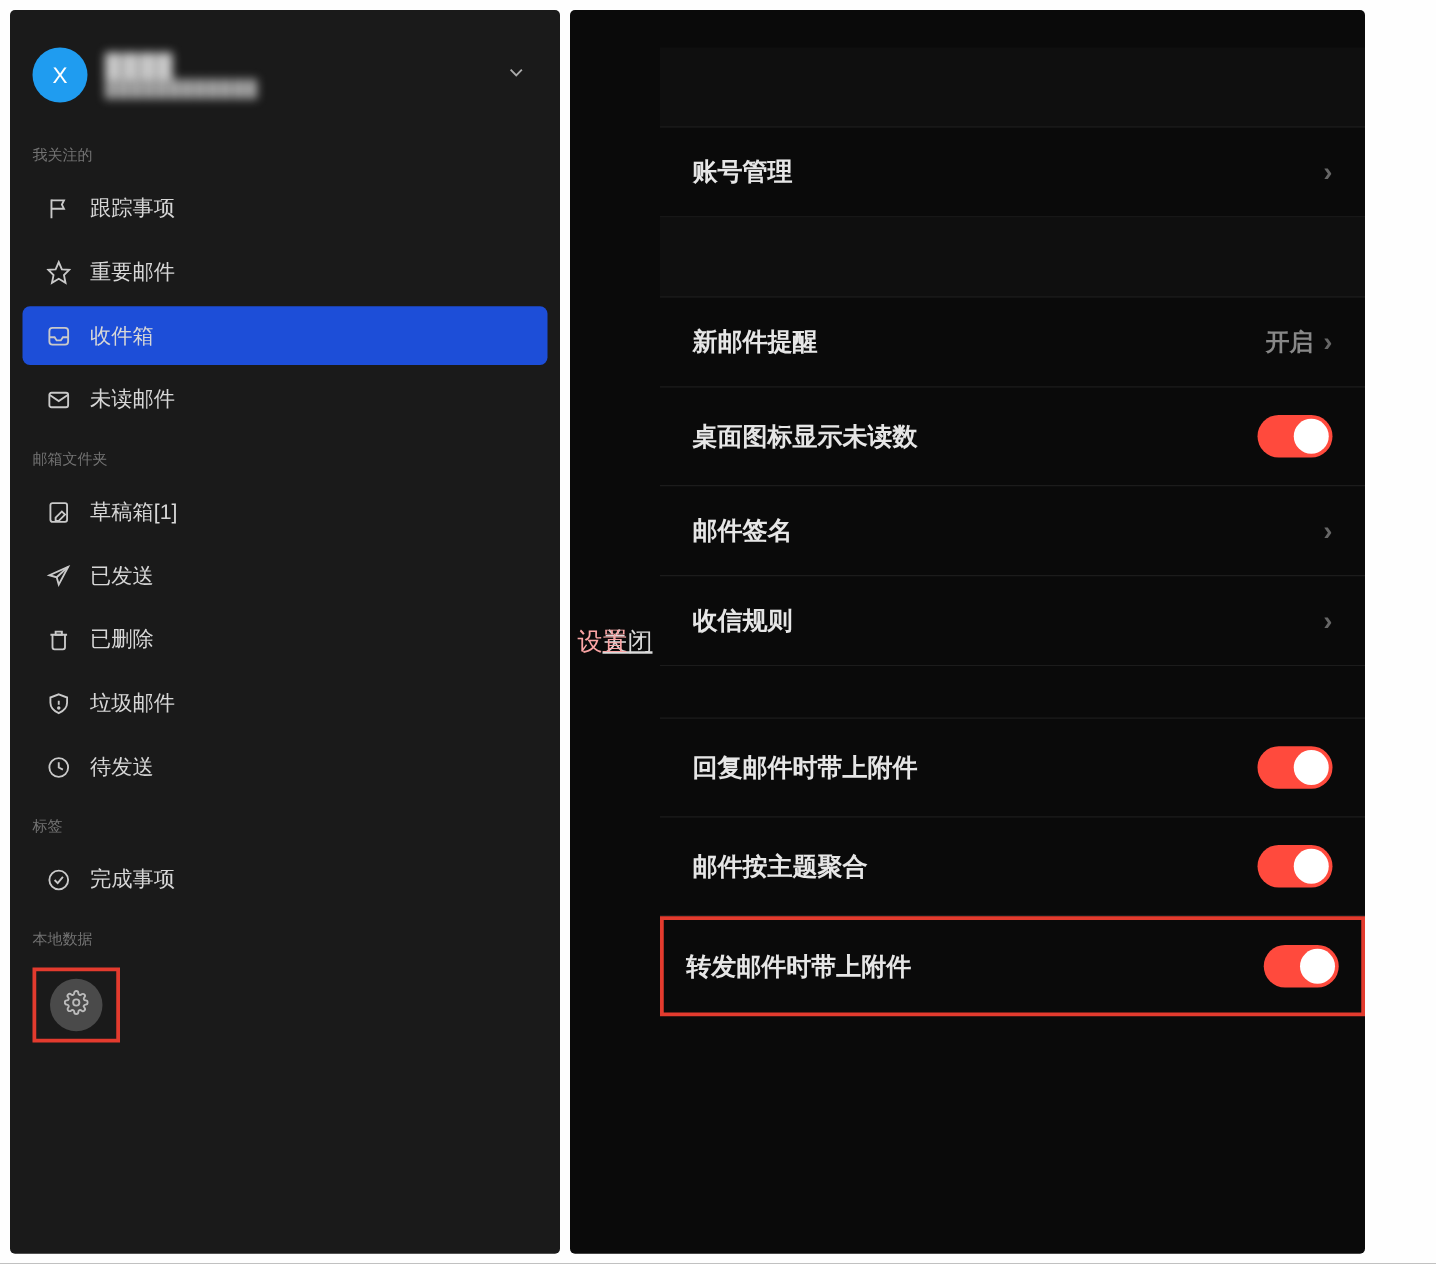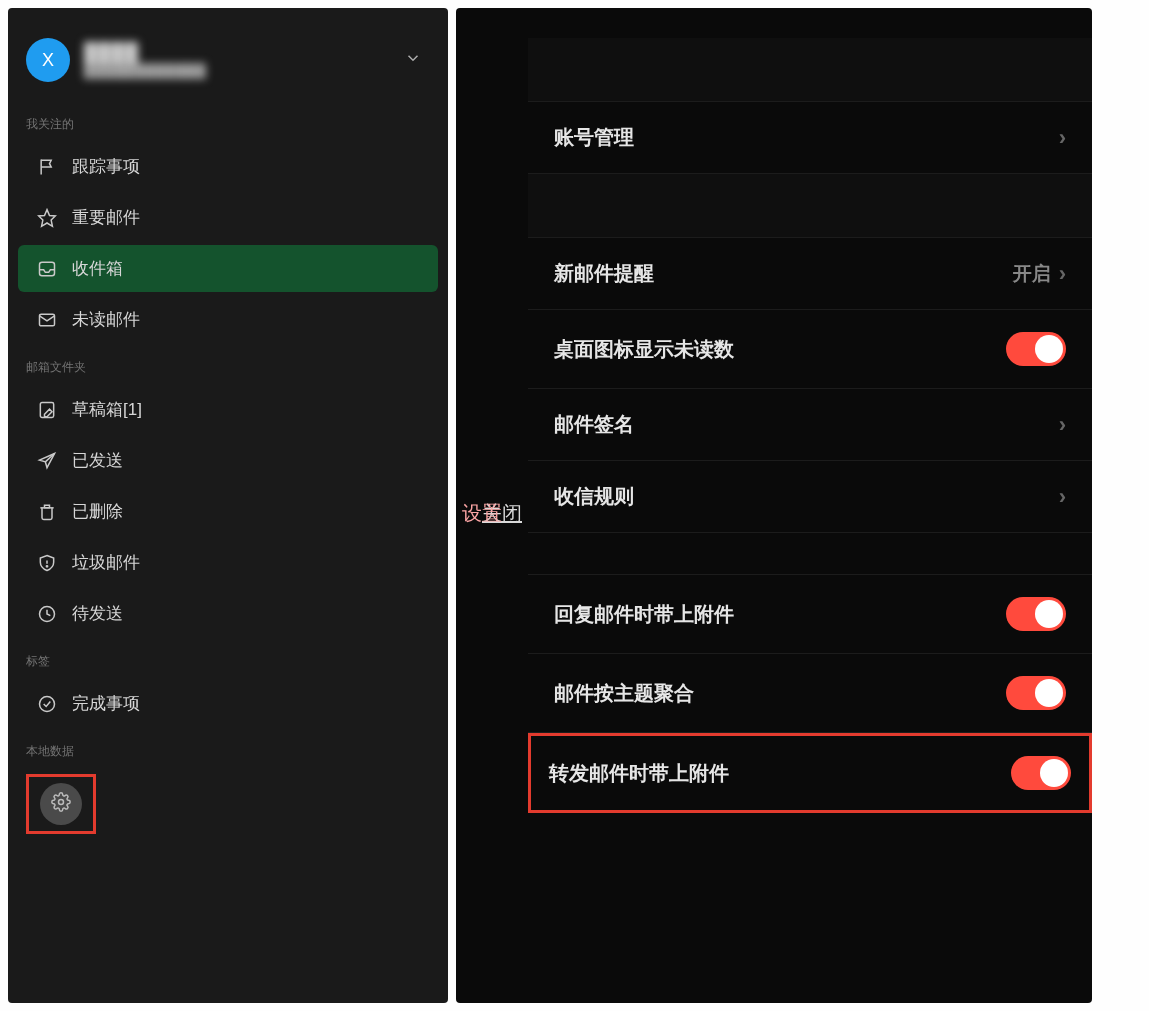--- a/index.html
+++ b/index.html
@@ -71,21 +71,21 @@
       display: flex;
       align-items: center;
       padding: 12px 18px;
       color: #d7d7d7;
       font-size: 17px;
       border-radius: 6px;
       margin: 2px 10px;
       cursor: pointer;
     }
     .sidebar-item.active {
-      background: #14532d;
+      background: #1d4ed8;
     }
     .sidebar-icon {
       width: 22px;
       height: 22px;
       margin-right: 14px;
       display: flex;
       align-items: center;
       justify-content: center;
       color: #c9c9c9;
     }

